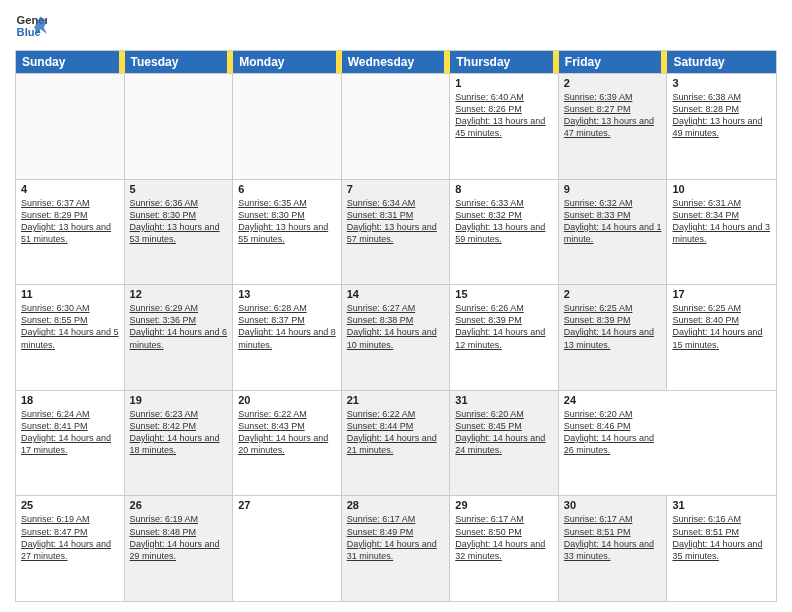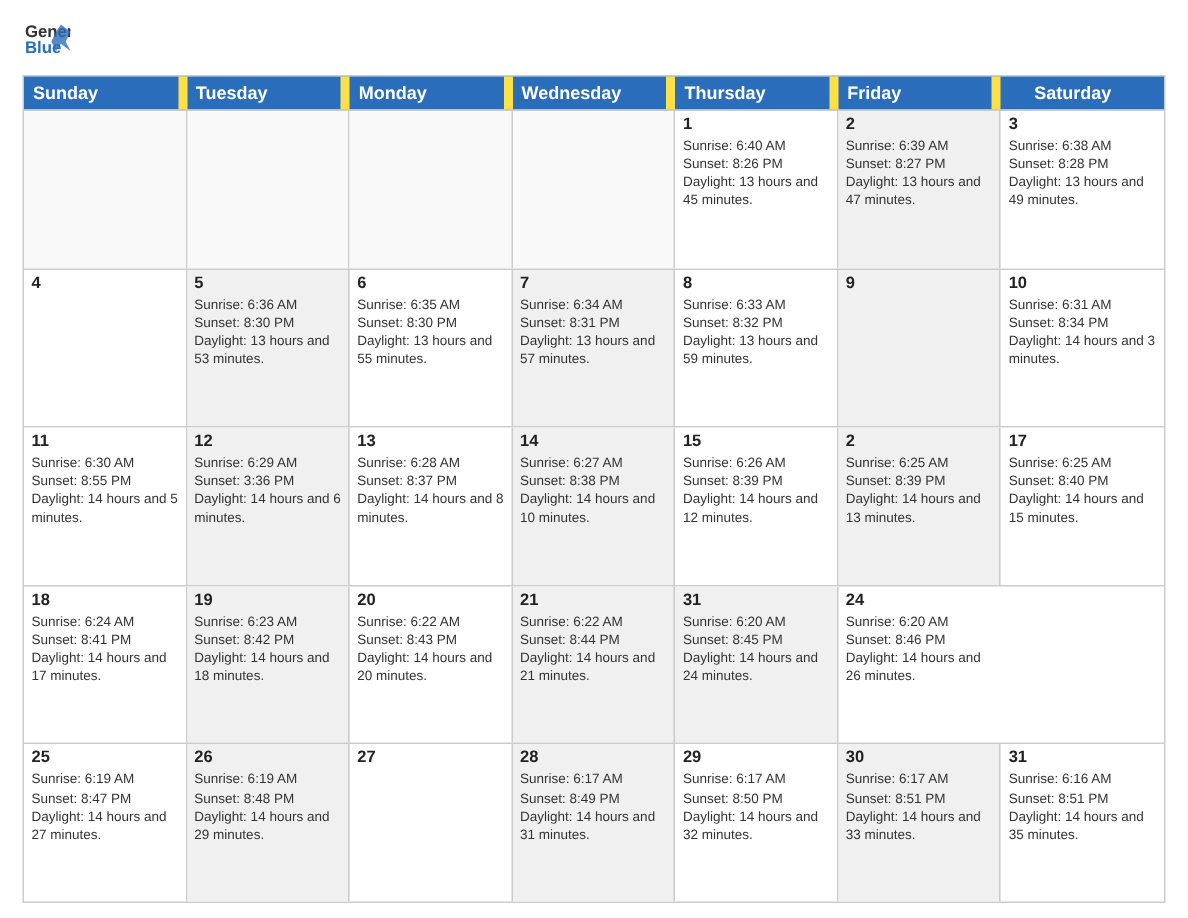--- a/index.html
+++ b/index.html
@@ -57,21 +57,21 @@
       background: #2a6ebb;
     }
     .cal-header-cell {
       color: #fff;
       font-size: 12px;
       font-weight: bold;
       padding: 4px 6px;
       text-align: left;
       border-right: 6px solid #fde047;
     }
-    .cal-header-cell:last-child { border-right: none; margin-left: 16px; }
+    .cal-header-cell:last-child { border-right: none; }
     .cal-body {
       flex: 1;
       display: flex;
       flex-direction: column;
     }
     .cal-row {
       display: grid;
       grid-template-columns: repeat(7, 1fr);
       flex: 1;
       border-top: 1px solid #ccc;
@@ -91,20 +91,21 @@
     .day-num {
       font-size: 11px;
       font-weight: bold;
       margin-bottom: 2px;
       color: #222;
     }
     .day-info {
       font-size: 9px;
       line-height: 1.35;
       color: #333;
+      text-decoration: underline;
     }
   </style>
 </head>
 <body>
 
 <div class="page">
   <div class="header">
     <div class="logo">
       <svg class="logo-icon" viewBox="0 0 40 40" xmlns="http://www.w3.org/2000/svg">
         <text x="2" y="18" font-size="14" font-weight="bold" fill="#333" font-family="Arial">General</text>
@@ -156,20 +157,24 @@
             <div class="day-num">3</div>
             <div class="day-info">Sunrise: 6:38 AM
 Sunset: 8:28 PM
 Daylight: 13 hours
 and 49 minutes.</div>
           </div>
         </div>
         <div class="cal-row">
           <div class="cal-cell">
             <div class="day-num">4</div>
+            <div class="day-info">Sunrise: 6:37 AM
+Sunset: 8:29 PM
+Daylight: 13 hours
+and 51 minutes.</div>
           </div>
           <div class="cal-cell shaded">
             <div class="day-num">5</div>
             <div class="day-info">Sunrise: 6:36 AM
 Sunset: 8:30 PM
 Daylight: 13 hours
 and 53 minutes.</div>
           </div>
           <div class="cal-cell">
             <div class="day-num">6</div>
@@ -187,20 +192,24 @@
           </div>
           <div class="cal-cell">
             <div class="day-num">8</div>
             <div class="day-info">Sunrise: 6:33 AM
 Sunset: 8:32 PM
 Daylight: 13 hours
 and 59 minutes.</div>
           </div>
           <div class="cal-cell shaded">
             <div class="day-num">9</div>
+            <div class="day-info">Sunrise: 6:32 AM
+Sunset: 8:33 PM
+Daylight: 14 hours
+and 1 minute.</div>
           </div>
           <div class="cal-cell">
             <div class="day-num">10</div>
             <div class="day-info">Sunrise: 6:31 AM
 Sunset: 8:34 PM
 Daylight: 14 hours
 and 3 minutes.</div>
           </div>
         </div>
         <div class="cal-row">

